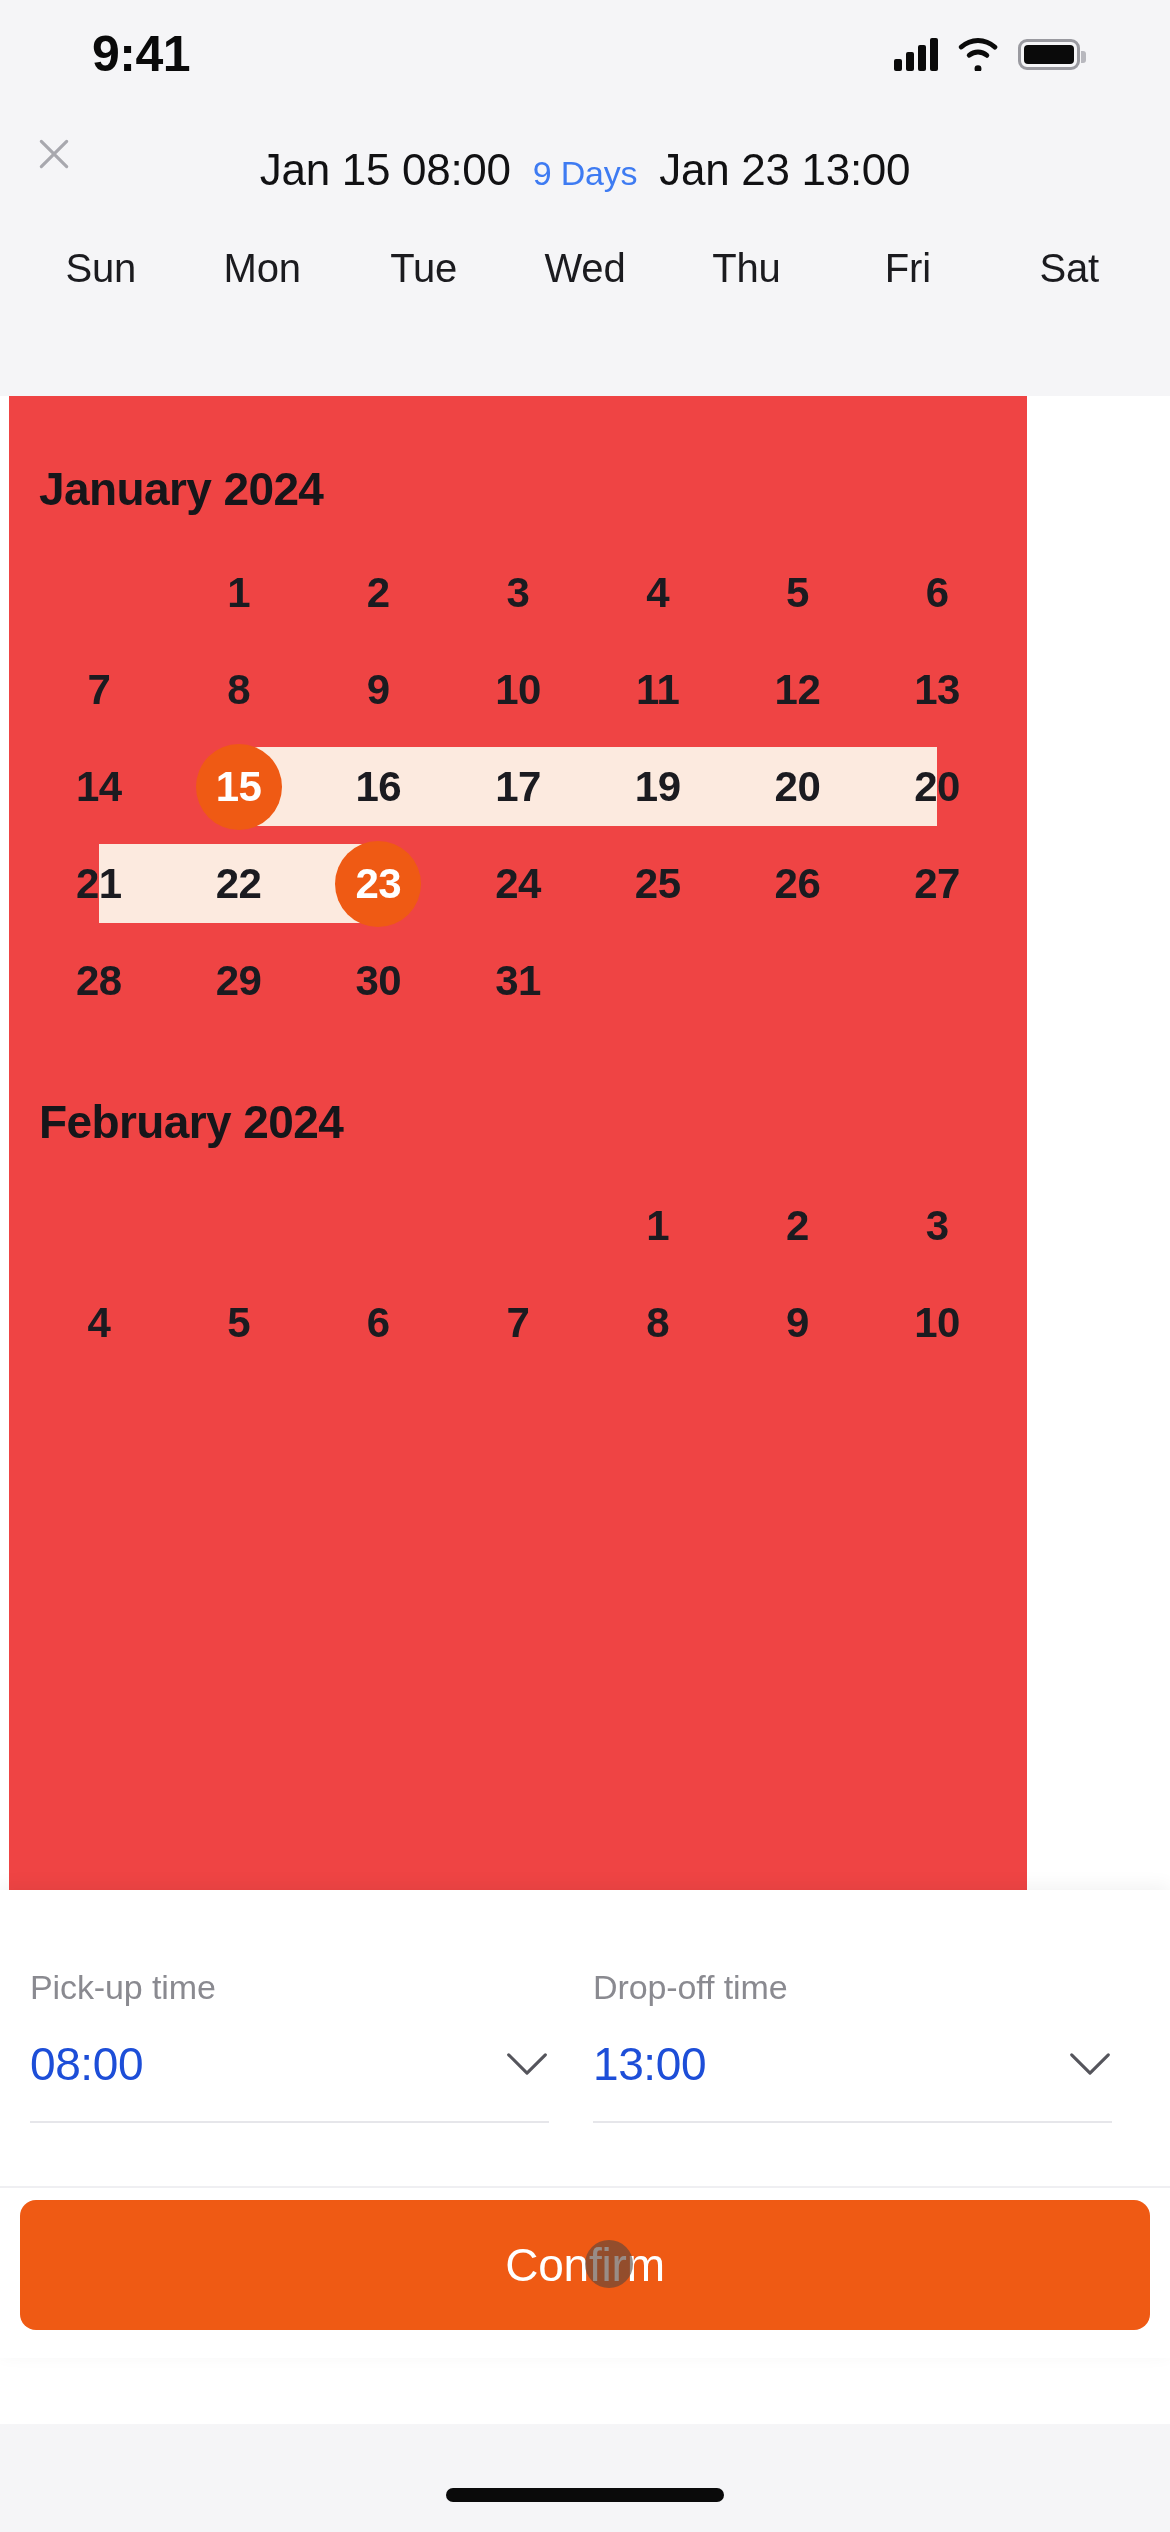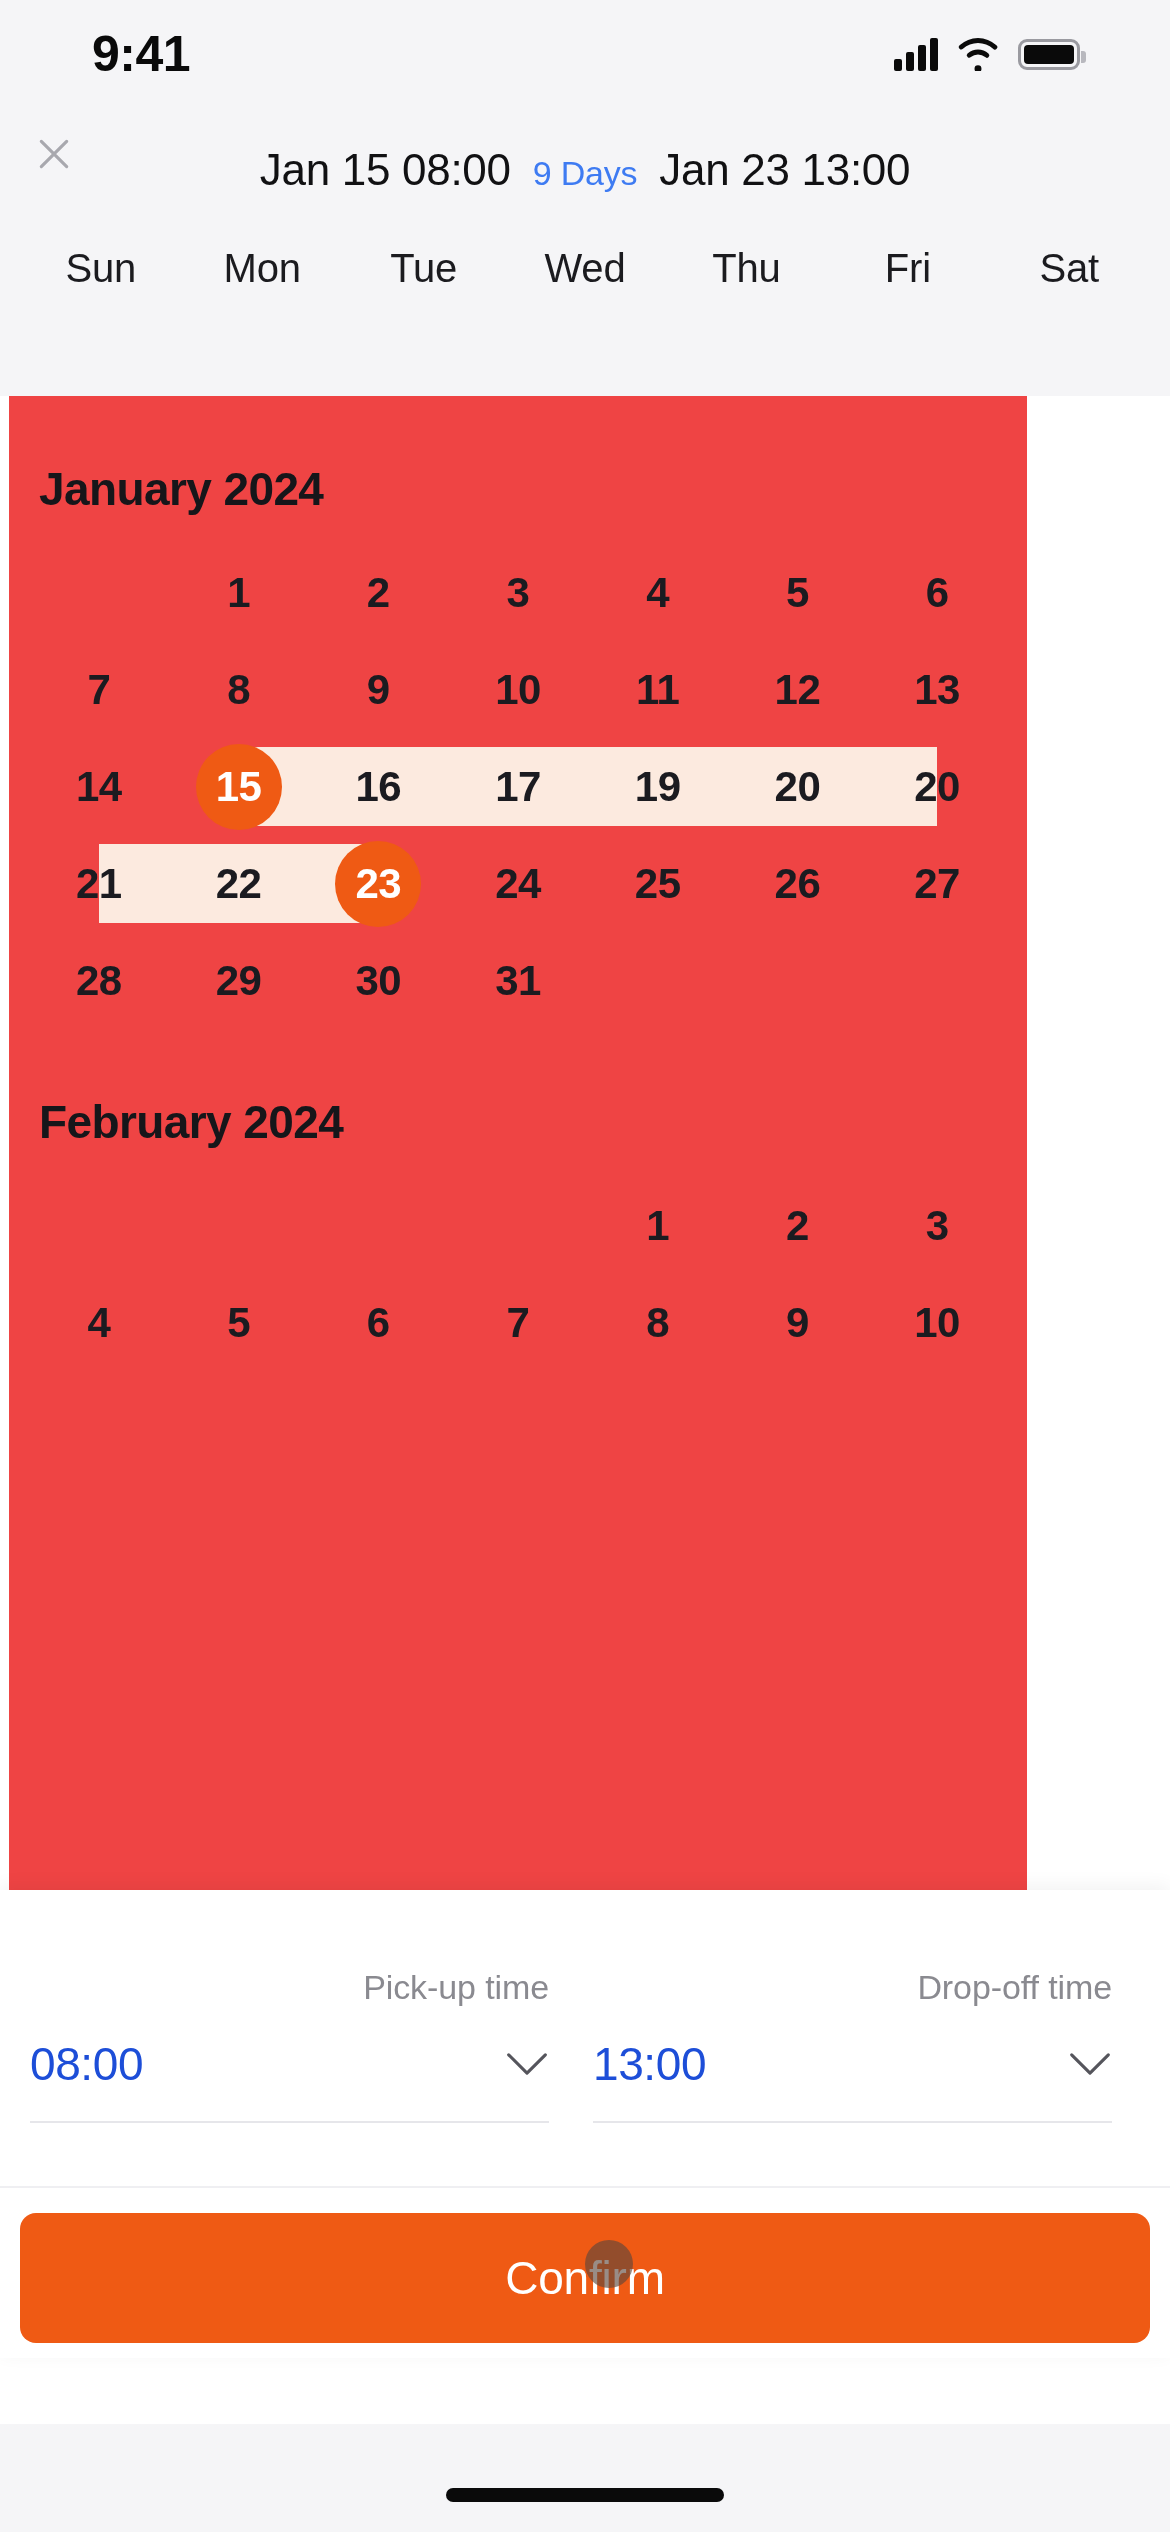--- a/index.html
+++ b/index.html
@@ -132,21 +132,21 @@
 
   
   .bottom-panel {
     position:absolute; top:1890px; left:0;
     width:1170px; height:468px;
     background:#FFFFFF;
     box-shadow:0 -4px 18px rgba(0,0,0,0.055);
     z-index:5;
   }
   .time-row {
-    display:flex; padding:78px 30px 0 30px; gap:16px;text-align:right;
+    display:flex; padding:78px 30px 0 30px; gap:16px;
   }
   .time-field { width:50%; padding-right:28px; }
   .time-label {
     font-size:34px; color:#8A8A90; font-weight:400;
     letter-spacing:-0.1px;
   }
   .time-value-row {
     display:flex; align-items:center; justify-content:space-between;
     margin-top:30px;
   }
@@ -166,21 +166,21 @@
   .confirm-wrap {
     position:absolute; left:0; top:310px;
     width:1170px; padding:0 20px;
   }
   .confirm-btn {
     width:100%; height:130px;
     background:#EF5A14;
     border:none; border-radius:16px;
     color:#FFFFFF; font-size:46px; font-weight:400;
     font-family:"Liberation Sans", sans-serif;
-    letter-spacing:-0.2px; cursor:pointer;margin-top:13px;
+    letter-spacing:-0.2px; cursor:pointer;
   }
 
   
   .cursor-dot {
     position:absolute; z-index:40;
     left:585px; top:2240px;
     width:48px; height:48px; border-radius:50%;
     background:rgba(90,70,60,0.62);
   }
 

